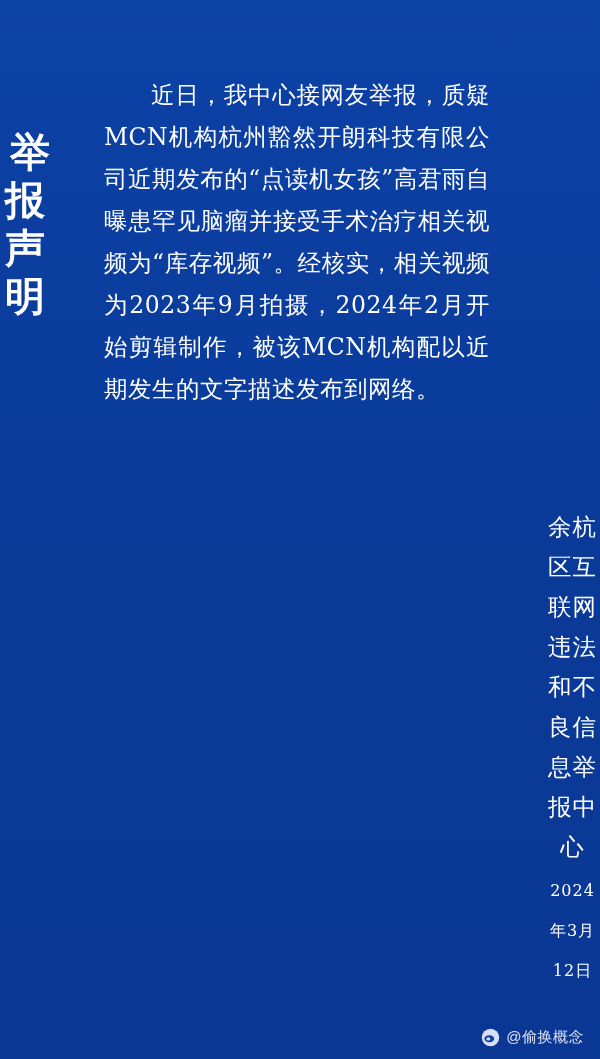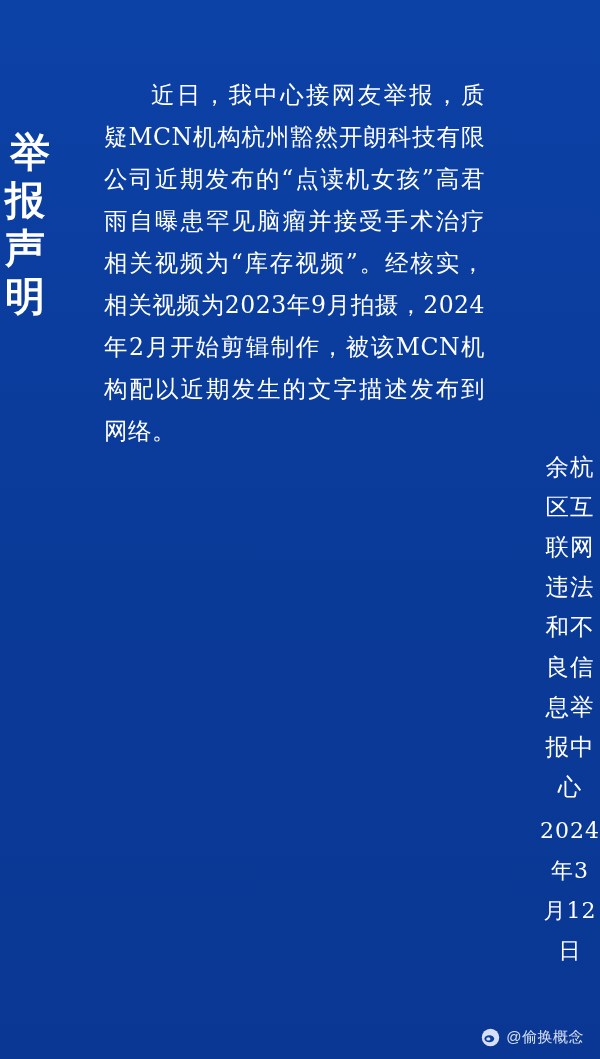--- a/index.html
+++ b/index.html
@@ -38,29 +38,29 @@
     line-height: 42px;
     text-align: justify;
     text-justify: inter-ideograph;
     letter-spacing: 0.5px;
     text-indent: 2em;
     margin: 0 11px 14px 0;
   }
   .signature {
     margin-top: auto;
     text-align: center;
-    padding-bottom: 88px;
+    padding-bottom: 68px;
   }
   .sig-org {
     font-size: 23.5px;
     line-height: 40px;
     letter-spacing: 1px;
   }
   .sig-date {
-    font-size: 22px;
+    font-size: 16px;
     line-height: 40px;
     letter-spacing: 1px;
     margin-top: 4px;
   }
   .watermark {
     position: absolute;
     right: 16px;
     bottom: 12px;
     display: flex;
     align-items: center;

